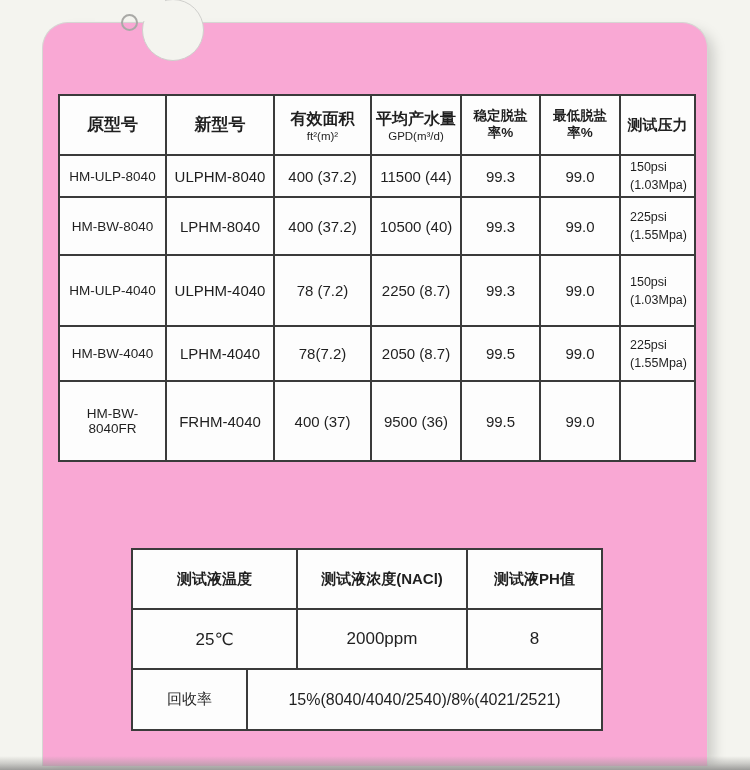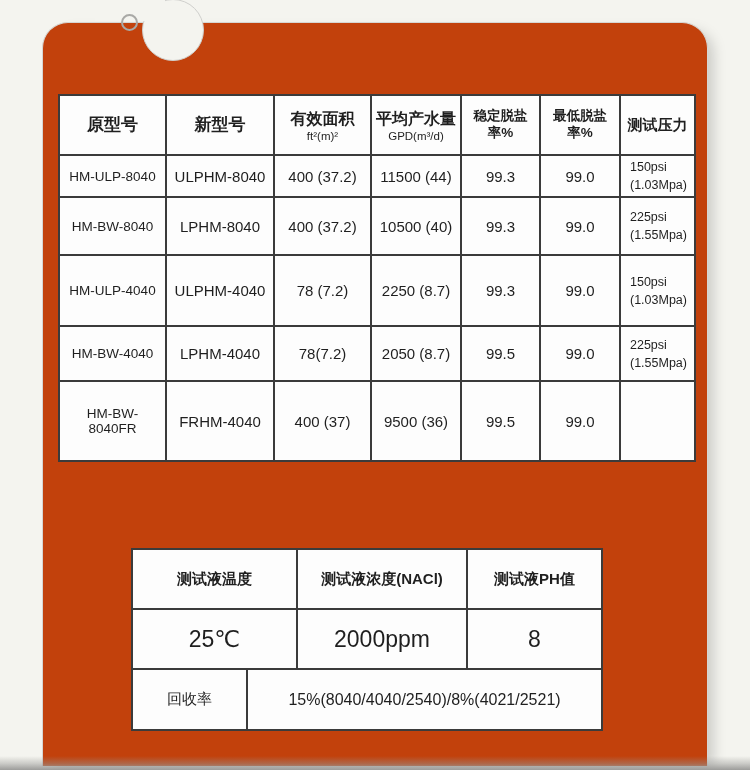--- a/index.html
+++ b/index.html
@@ -5,21 +5,21 @@
   html,body{margin:0;padding:0;}
   body{
     width:750px;height:770px;position:relative;overflow:hidden;
     background:#f4f4ef;
     font-family:"Liberation Sans","DejaVu Sans",sans-serif;
     color:#1f1f1f;
   }
   
   .card{
     position:absolute;left:42px;top:22px;width:664px;height:743px;
-    background:#c2410c;border:1px solid #d6d6d3;
+    background:#f9a8d4;border:1px solid #d6d6d3;
     border-bottom:none;
     border-radius:26px 26px 0 0;
     box-shadow:9px 5px 14px -4px rgba(0,0,0,.18);
   }
   .notch{
     position:absolute;left:99px;top:-24px;width:62px;height:62px;
     border-radius:50%;background:#f4f4ef;border:1px solid #cfcfcc;
     box-sizing:border-box;z-index:2;
   }
   .notch-cover{
@@ -44,21 +44,21 @@
   .spec .hr td:nth-child(7) .h-title{font-size:15px;}
   .spec .h-sub{font-weight:400;font-size:11.5px;margin-top:1px;}
   .spec td{font-size:15px;}
   .spec td.c1{font-size:13.5px;}
   .spec td.press{font-size:12.5px;text-align:left;padding-left:9px;
                  white-space:pre-line;line-height:1.45;}
   
   .cond{position:absolute;left:88px;top:525px;width:470px;}
   .cond td{font-size:15px;}
   .cond .hdr td{font-weight:600;font-size:15px;}
-  .cond .val td{font-size:23px;font-weight:500;}
+  .cond .val td{font-size:17px;font-weight:500;}
   .cond .rec td.lbl{font-size:15px;font-weight:500;}
   .cond .rec td.rv{font-size:16px;font-weight:500;}
   
   .bottom-band{
     position:absolute;left:0;right:0;top:756px;height:14px;z-index:6;
     background:linear-gradient(to bottom, rgba(160,160,158,0) 0%,
                rgba(150,150,148,.45) 55%, #9c9c9a 100%);
   }
 </style>
 </head>

